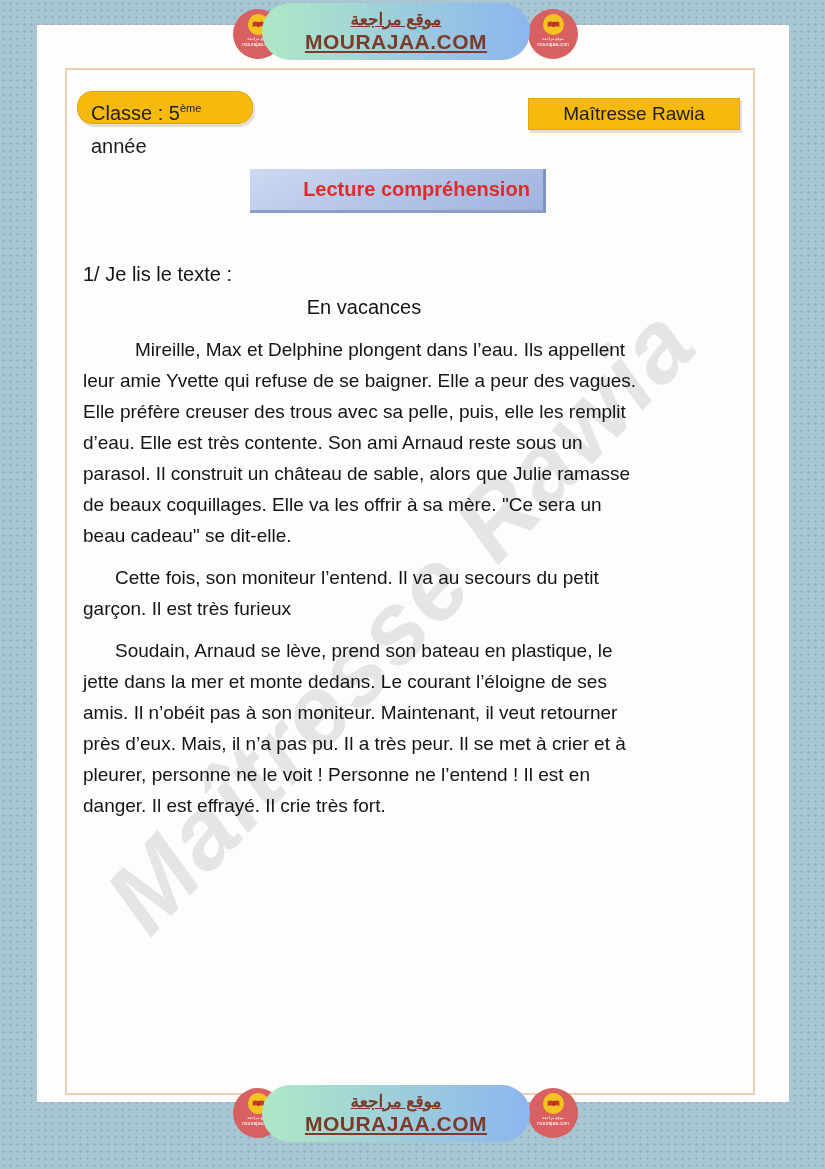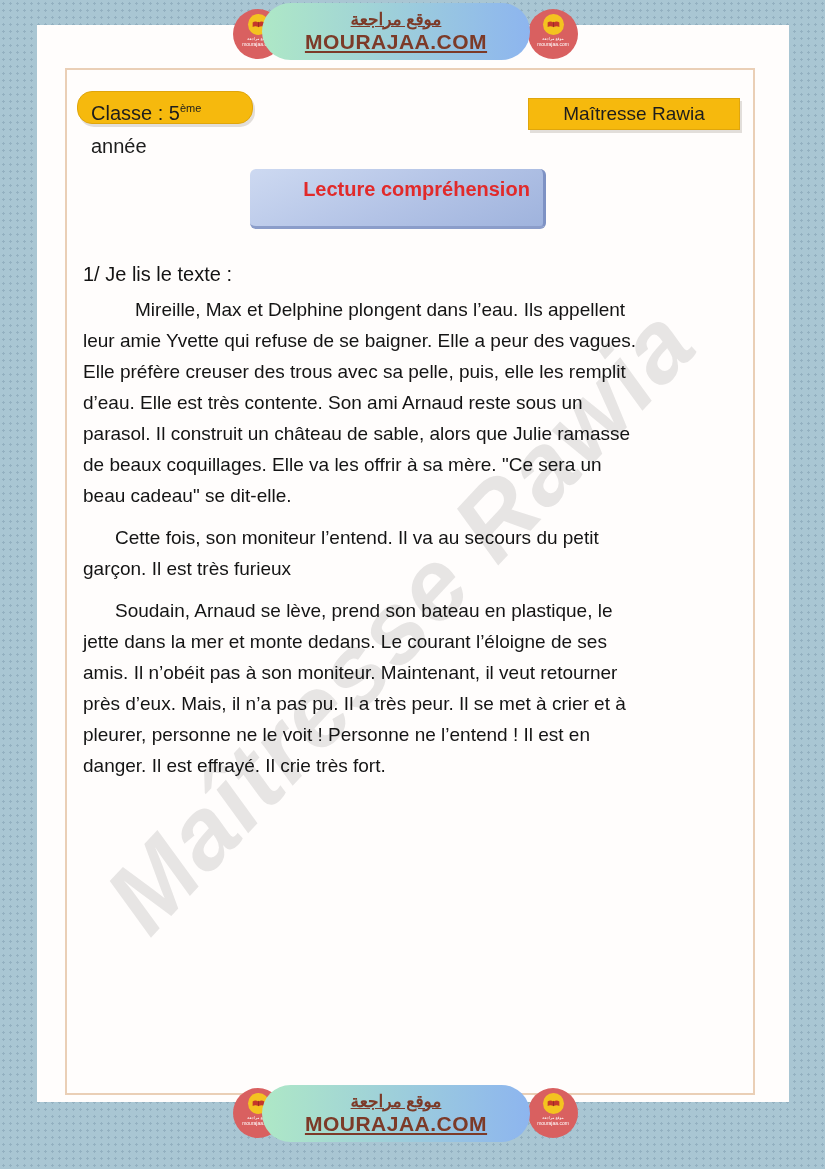--- a/index.html
+++ b/index.html
@@ -25,23 +25,23 @@
     display:flex;align-items:center;justify-content:center;}
   .logo-ar{font-size:4px;color:#fff;margin-top:2px;line-height:4px;}
   .logo-site{font-size:5px;color:#fff;line-height:6px;}
   
   .badge{position:absolute;background:#f6b90d;border:1px solid #e0a60c;color:#1d1d1d;z-index:4;
     box-shadow:2px 3px 0 rgba(190,185,178,.45);}
   .badge-class{left:77px;top:91px;width:176px;height:33px;font-size:20px;line-height:33px;padding-left:13px;box-sizing:border-box;border-radius:15px;}
   .badge-class sup{font-size:11px;}
   .badge-teacher{left:528px;top:98px;width:210px;height:30px;font-size:19px;line-height:30px;text-align:center;}
   
-  .titlebox{position:absolute;left:250px;top:169px;width:296px;height:60px;z-index:4;
+  .titlebox{position:absolute;left:250px;top:169px;width:296px;height:44px;z-index:4;
     background:linear-gradient(155deg,#cdd9f1 0%,#b3c3e6 55%,#9fb3dd 100%);
-    border-right:3px solid #7e92c4;border-bottom:3px solid #8b9dca;border-radius:6px;box-sizing:border-box;
+    border-right:3px solid #7e92c4;border-bottom:3px solid #8b9dca;border-radius:0;box-sizing:border-box;
     text-align:center;padding-left:40px;padding-top:9px;}
   .titlebox-label{font-size:20px;font-weight:bold;color:#e12a2a;}
   
   .text-area{position:absolute;left:83px;top:263px;width:664px;z-index:4;
     color:#141414;}
   .instruction{font-size:20px;margin:0 0 8px 0;}
   .subtitle{font-size:20px;text-align:center;padding-right:102px;margin:10px 0 15px 0;}
   .para{font-size:19px;line-height:31px;white-space:pre-line;margin:0 0 11px 0;}
   .p1{text-indent:45px;}
   .p2{text-indent:52px;}
@@ -85,20 +85,21 @@
 
   <div class="badge badge-class"><span>Classe : 5</span><sup>ème</sup><span> année</span></div>
   <div class="badge badge-teacher">Maîtresse Rawia</div>
 
   <div class="titlebox">
     <span class="titlebox-label">Lecture compréhension</span>
   </div>
 
   <div class="text-area">
     <div class="instruction">1/ Je lis le texte :</div>
+    <div class="subtitle">En vacances</div>
     <div class="para p2">Mireille, Max et Delphine plongent dans l’eau. Ils appellent
 leur amie Yvette qui refuse de se baigner. Elle a peur des vagues.
 Elle préfère creuser des trous avec sa pelle, puis, elle les remplit
 d’eau. Elle est très contente. Son ami Arnaud reste sous un
 parasol. Il construit un château de sable, alors que Julie ramasse
 de beaux coquillages. Elle va les offrir à sa mère. "Ce sera un
 beau cadeau" se dit-elle.</div>
     <div class="para p4">Cette fois, son moniteur l’entend. Il va au secours du petit
 garçon. Il est très furieux</div>
     <div class="para p3">Soudain, Arnaud se lève, prend son bateau en plastique, le

